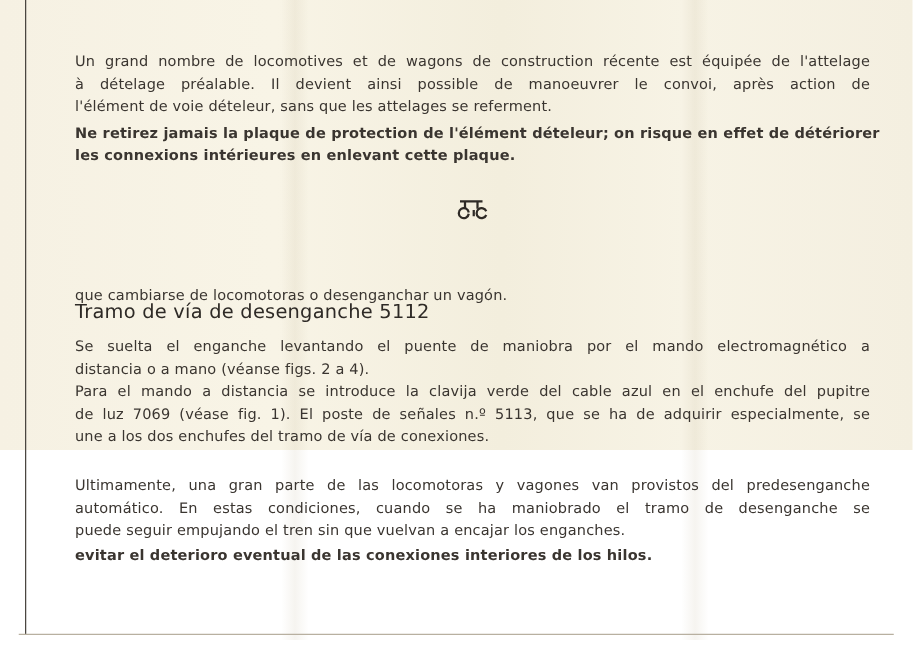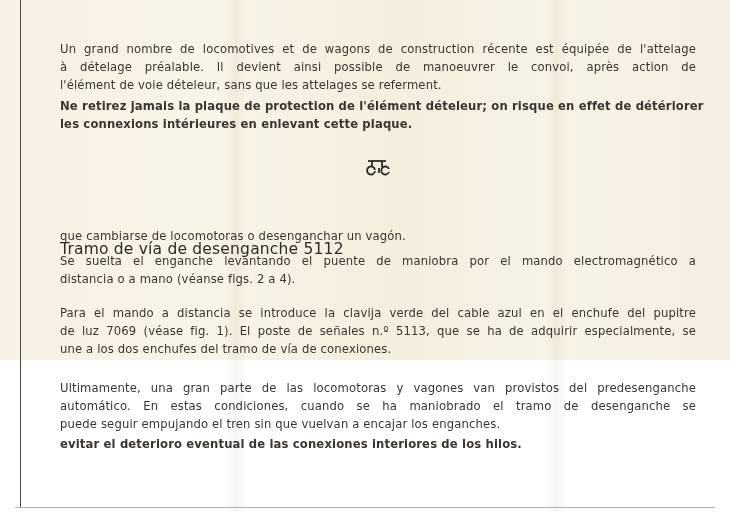--- a/index.html
+++ b/index.html
@@ -69,21 +69,21 @@
       <path d="M25 11 A4 4 0 1 0 25 14"></path>
     </g>
   </svg>
 
   <div class="heading">Tramo de vía de desenganche 5112</div>
 
   <div class="text-block" style="top:227px">
     <span class="line last">que cambiarse de locomotoras o desenganchar un vagón.</span>
   </div>
 
-  <div class="text-block" style="top:252px">
+  <div class="text-block" style="top:268px">
     <span class="line">Se suelta el enganche levantando el puente de maniobra por el mando electromagnético a</span>
     <span class="line last">distancia o a mano (véanse figs. 2 a 4).</span>
   </div>
 
   <div class="text-block" style="top:304px">
     <span class="line">Para el mando a distancia se introduce la clavija verde del cable azul en el enchufe del pupitre</span>
     <span class="line">de luz 7069 (véase fig. 1). El poste de señales n.º 5113, que se ha de adquirir especialmente, se</span>
     <span class="line last">une a los dos enchufes del tramo de vía de conexiones.</span>
   </div>
 

